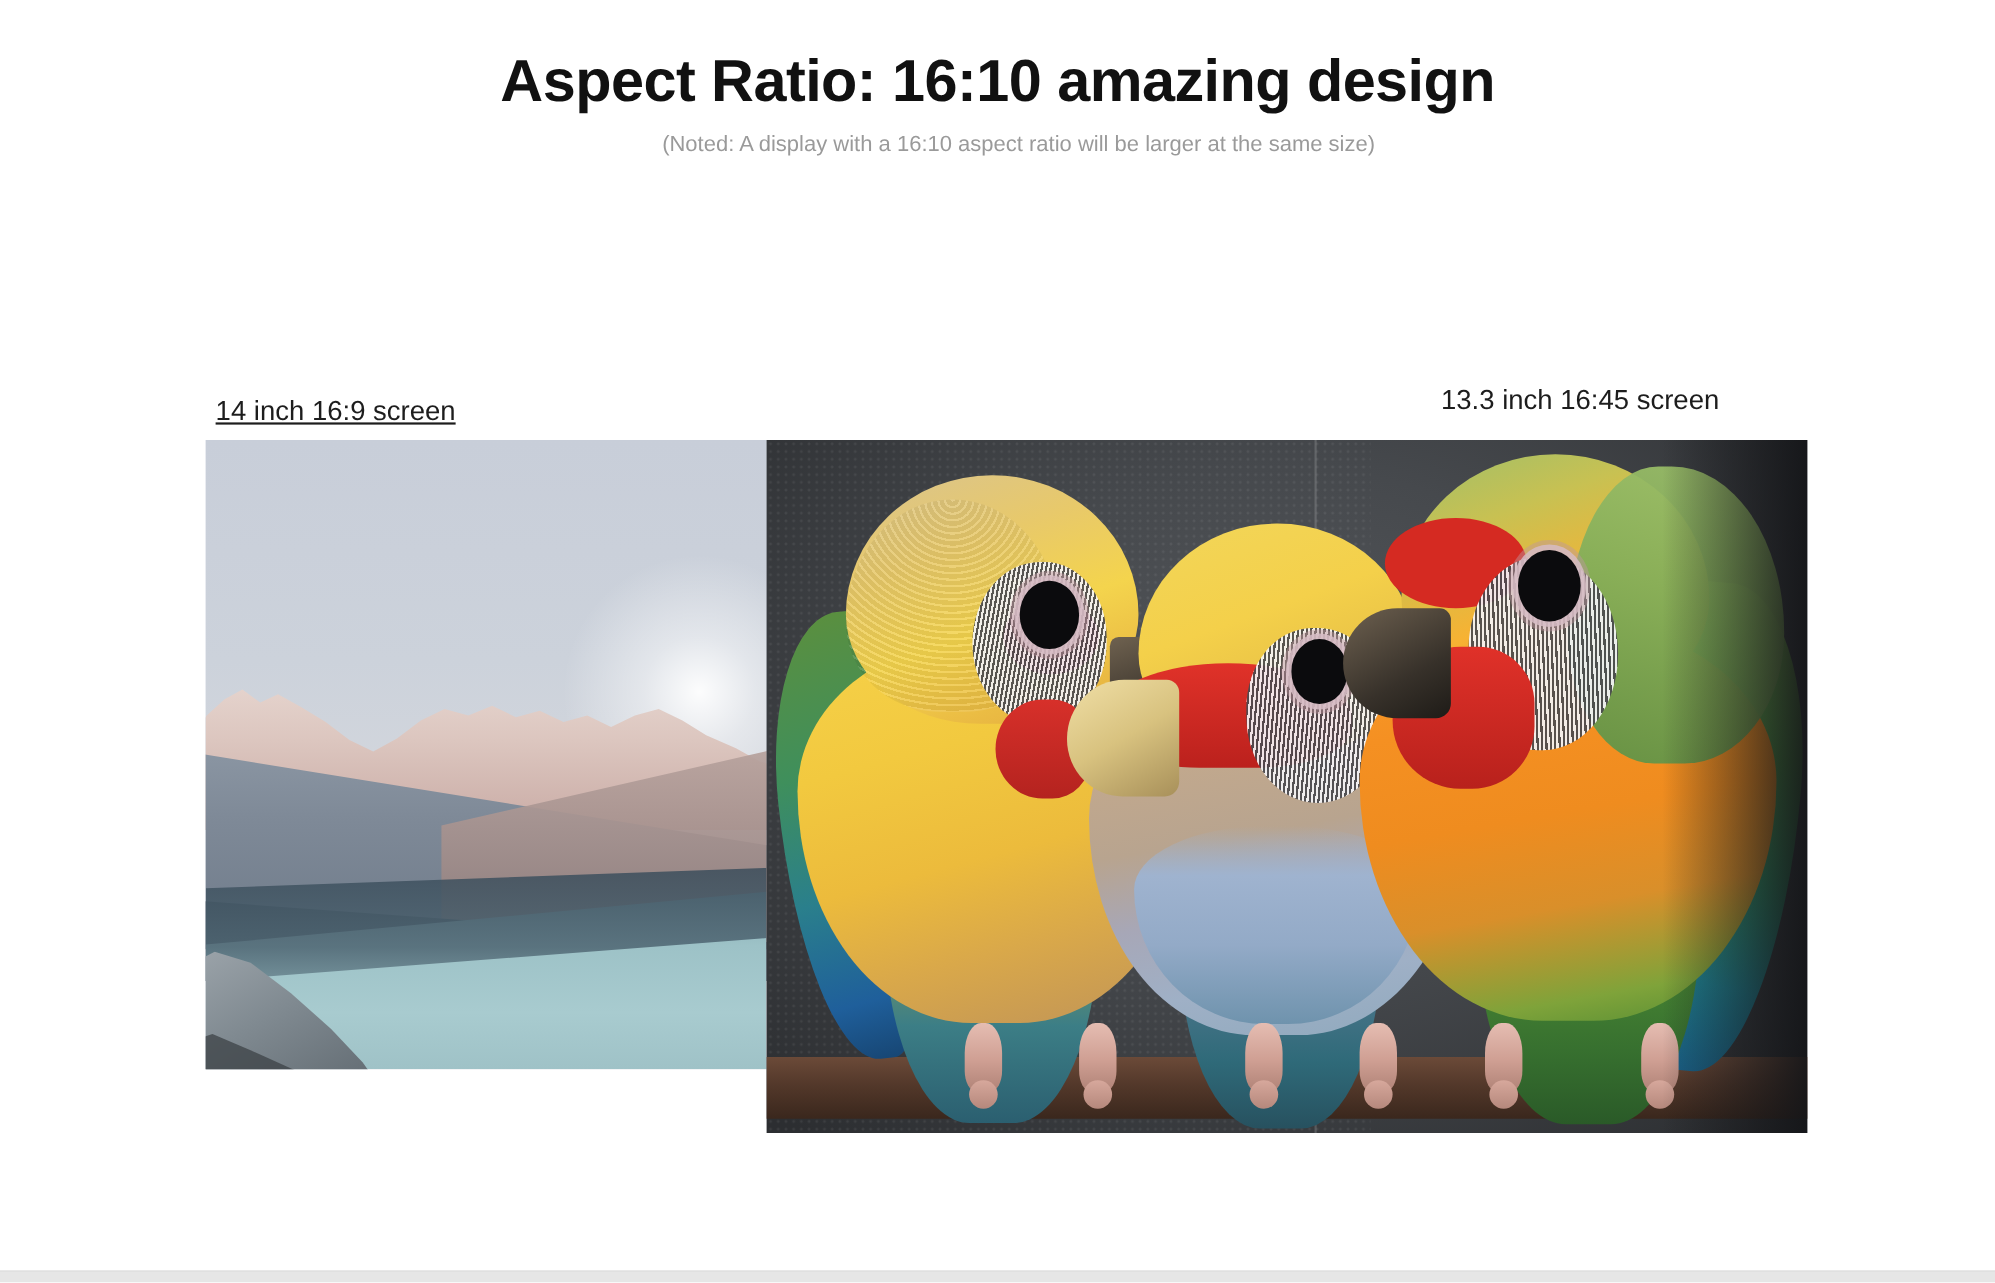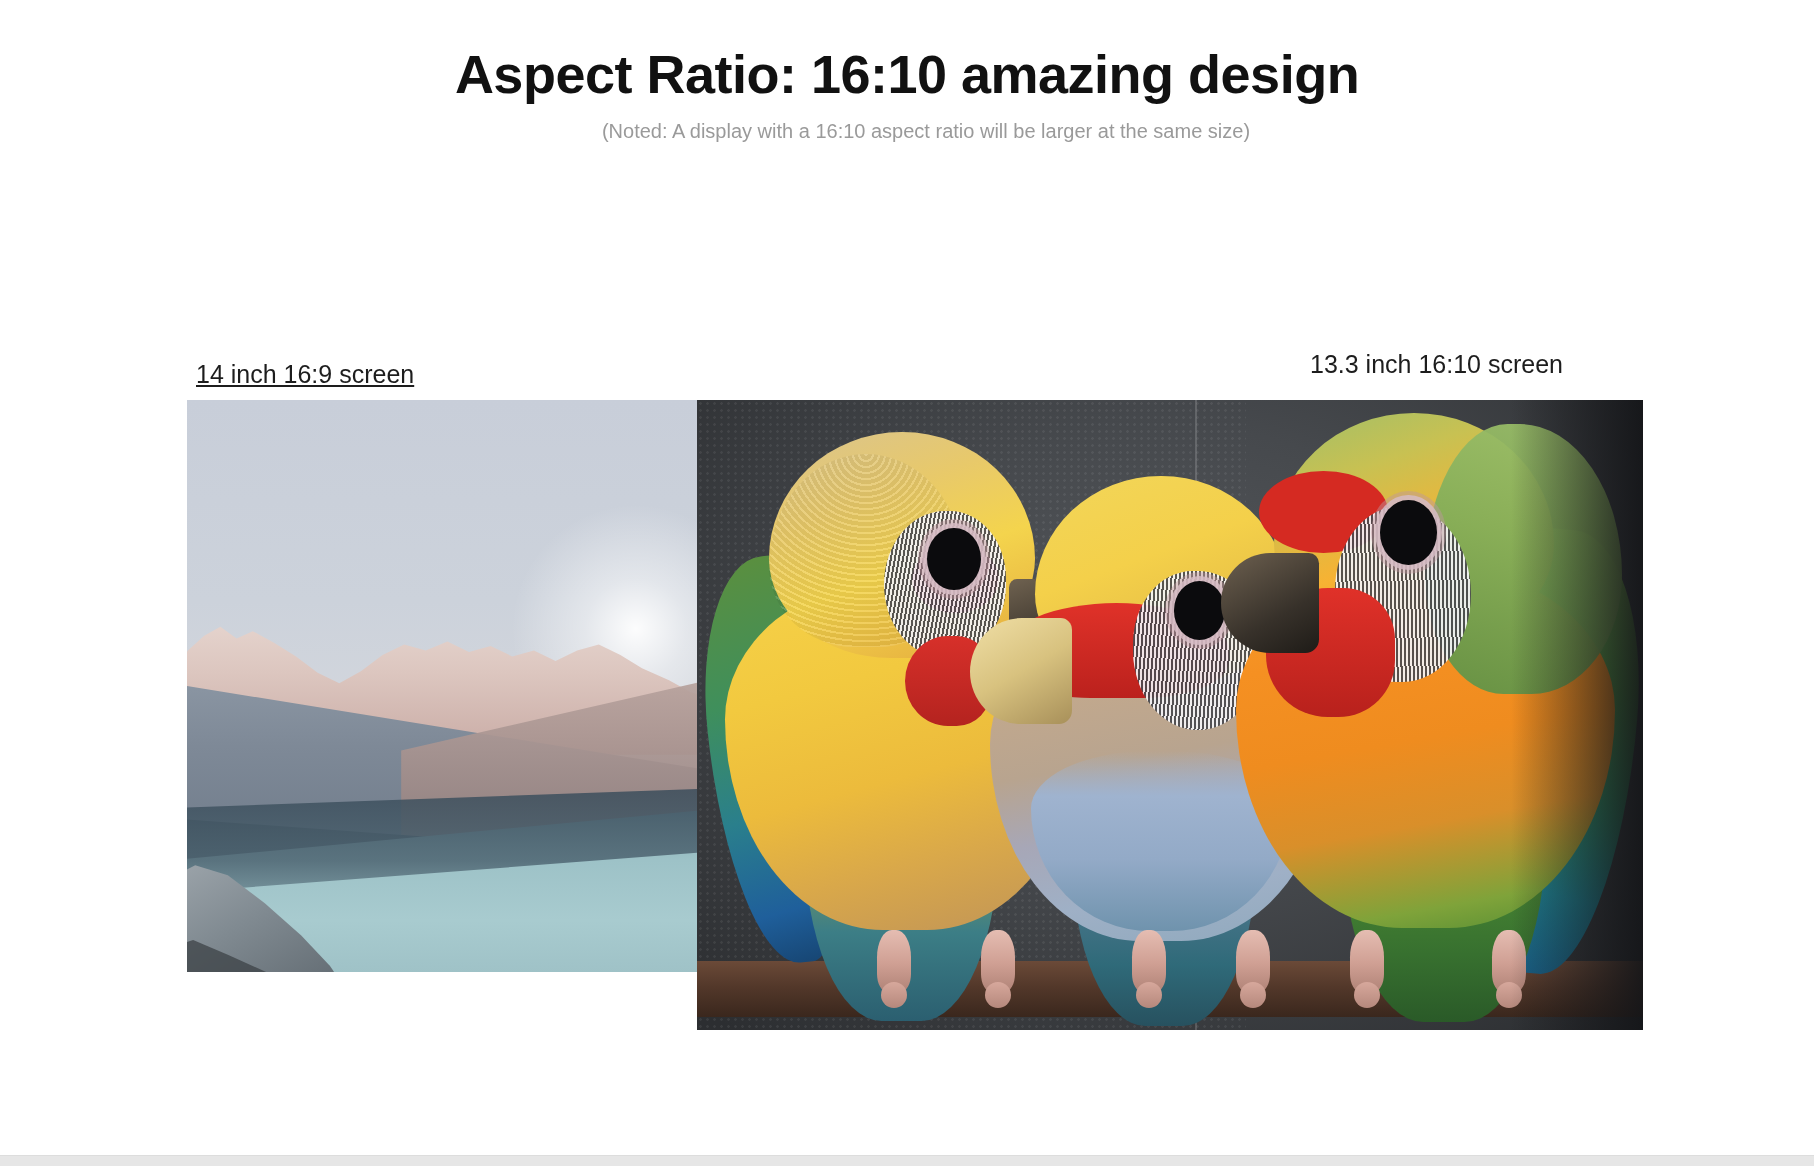--- a/index.html
+++ b/index.html
@@ -459,21 +459,21 @@
     <div class="title">Aspect Ratio: 16:10 amazing design</div>
 
     <div class="subtitle">
     </div>
 
     <div class="note">(Noted: A display with a 16:10 aspect ratio will be larger at the same size)</div>
   </div>
 
   <div class="label label-left">14 inch 16:9 screen</div>
 
-  <div class="label label-right">13.3 inch 16:10 screen</div>
+  <div class="label label-right">13.3 inch 16:45 screen</div>
 
   <div class="screen-169">
     <div class="sky"></div>
     <div class="ridge-lit"></div>
     <div class="ridge-shadow"></div>
     <div class="ground-right"></div>
     <div class="shore"></div>
     <div class="lake"></div>
     <div class="lake-dark"></div>
     <div class="rock"></div>

